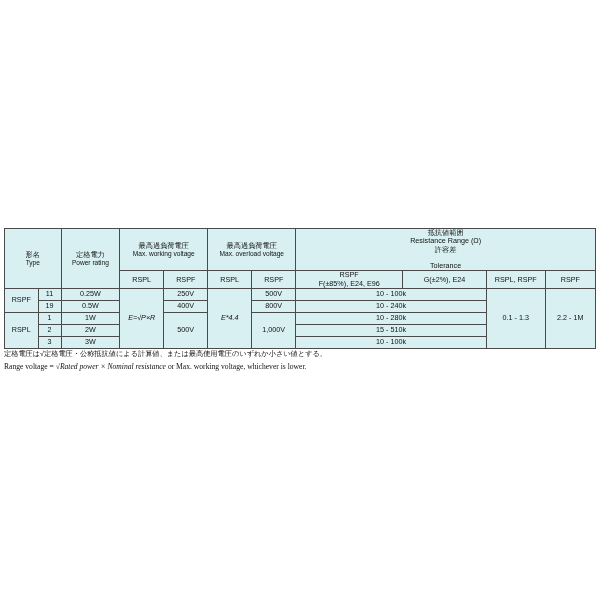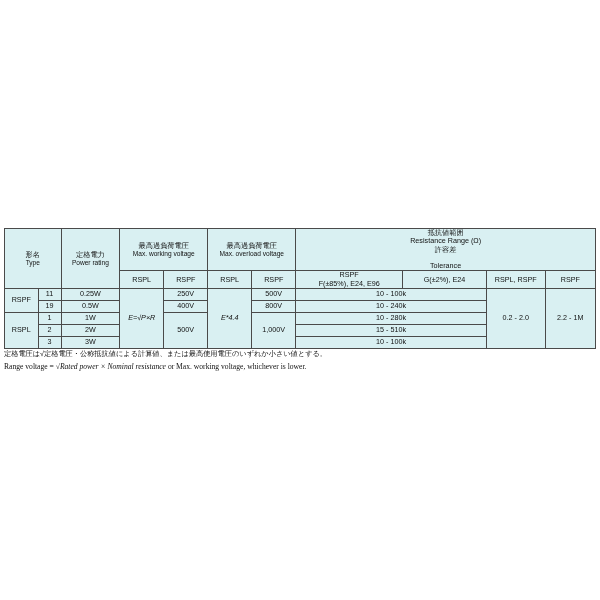--- a/index.html
+++ b/index.html
@@ -162,21 +162,21 @@
 
         <tr class="row">
           <td rowspan="2" class="left-label">RSPF</td>
           <td>11</td>
           <td>0.25W</td>
           <td rowspan="5" class="formula">E=√P×R</td>
           <td>250V</td>
           <td rowspan="5" class="formula">E*4.4</td>
           <td>500V</td>
           <td colspan="2">10 - 100k</td>
-          <td rowspan="5">0.2 - 2.0</td>
+          <td rowspan="5">0.1 - 1.3</td>
           <td rowspan="5">2.2 - 1M</td>
         </tr>
 
         <tr class="row">
           <td>19</td>
           <td>0.5W</td>
           <td>400V</td>
           <td>800V</td>
           <td colspan="2">10 - 240k</td>
         </tr>

